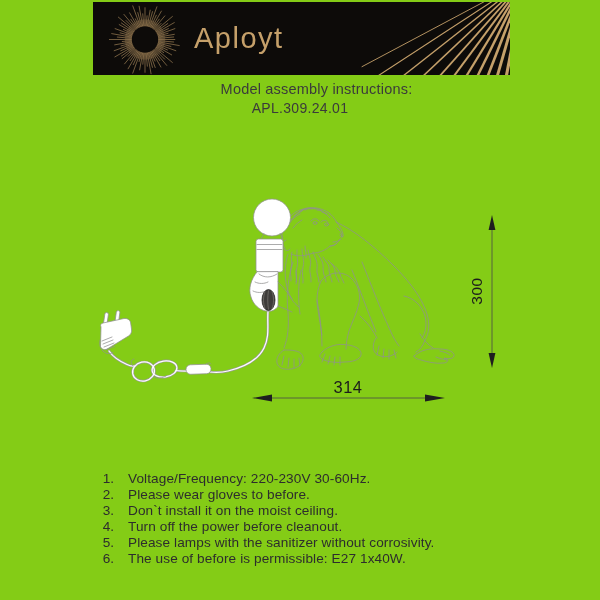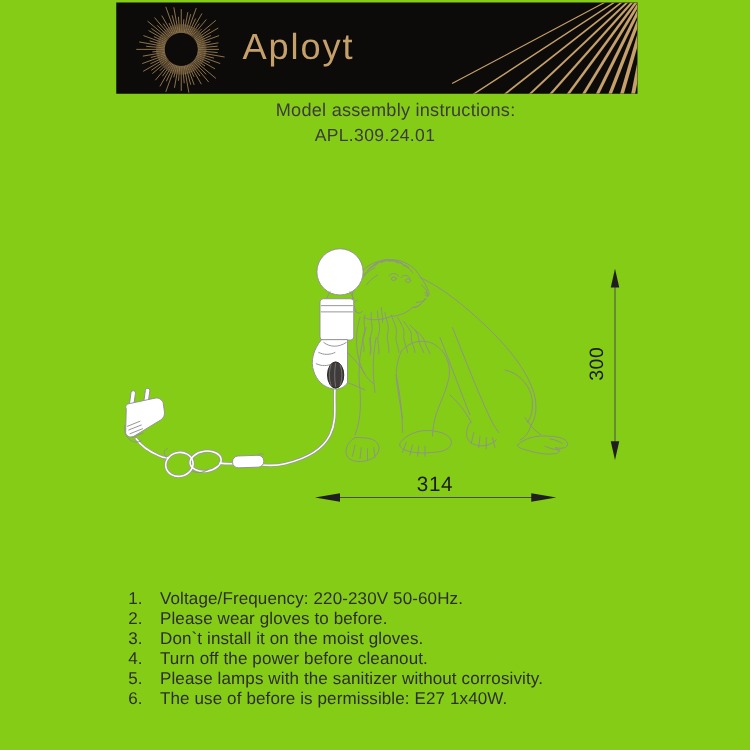--- a/index.html
+++ b/index.html
@@ -384,29 +384,29 @@
         <polygon class="dimarrow" points="252,398 272,394.6 272,401.4"></polygon>
         <polygon class="dimarrow" points="445,398 425,394.6 425,401.4"></polygon>
         <text class="dimtext" x="348" y="393" font-size="16.5" text-anchor="middle">314</text>
       </g>
     </svg>
   </div>
 
   <div class="instructions">
     <div class="inst-row">
       <span class="inst-num">1.</span>
-      <span class="inst-text">Voltage/Frequency: 220-230V 50-60Hz.</span>
+      <span class="inst-text">Voltage/Frequency: 220-230V 30-60Hz.</span>
     </div>
     <div class="inst-row">
       <span class="inst-num">2.</span>
       <span class="inst-text">Please wear gloves to before.</span>
     </div>
     <div class="inst-row">
       <span class="inst-num">3.</span>
-      <span class="inst-text">Don`t install it on the moist gloves.</span>
+      <span class="inst-text">Don`t install it on the moist ceiling.</span>
     </div>
     <div class="inst-row">
       <span class="inst-num">4.</span>
       <span class="inst-text">Turn off the power before cleanout.</span>
     </div>
     <div class="inst-row">
       <span class="inst-num">5.</span>
       <span class="inst-text">Please lamps with the sanitizer without corrosivity.</span>
     </div>
     <div class="inst-row">

